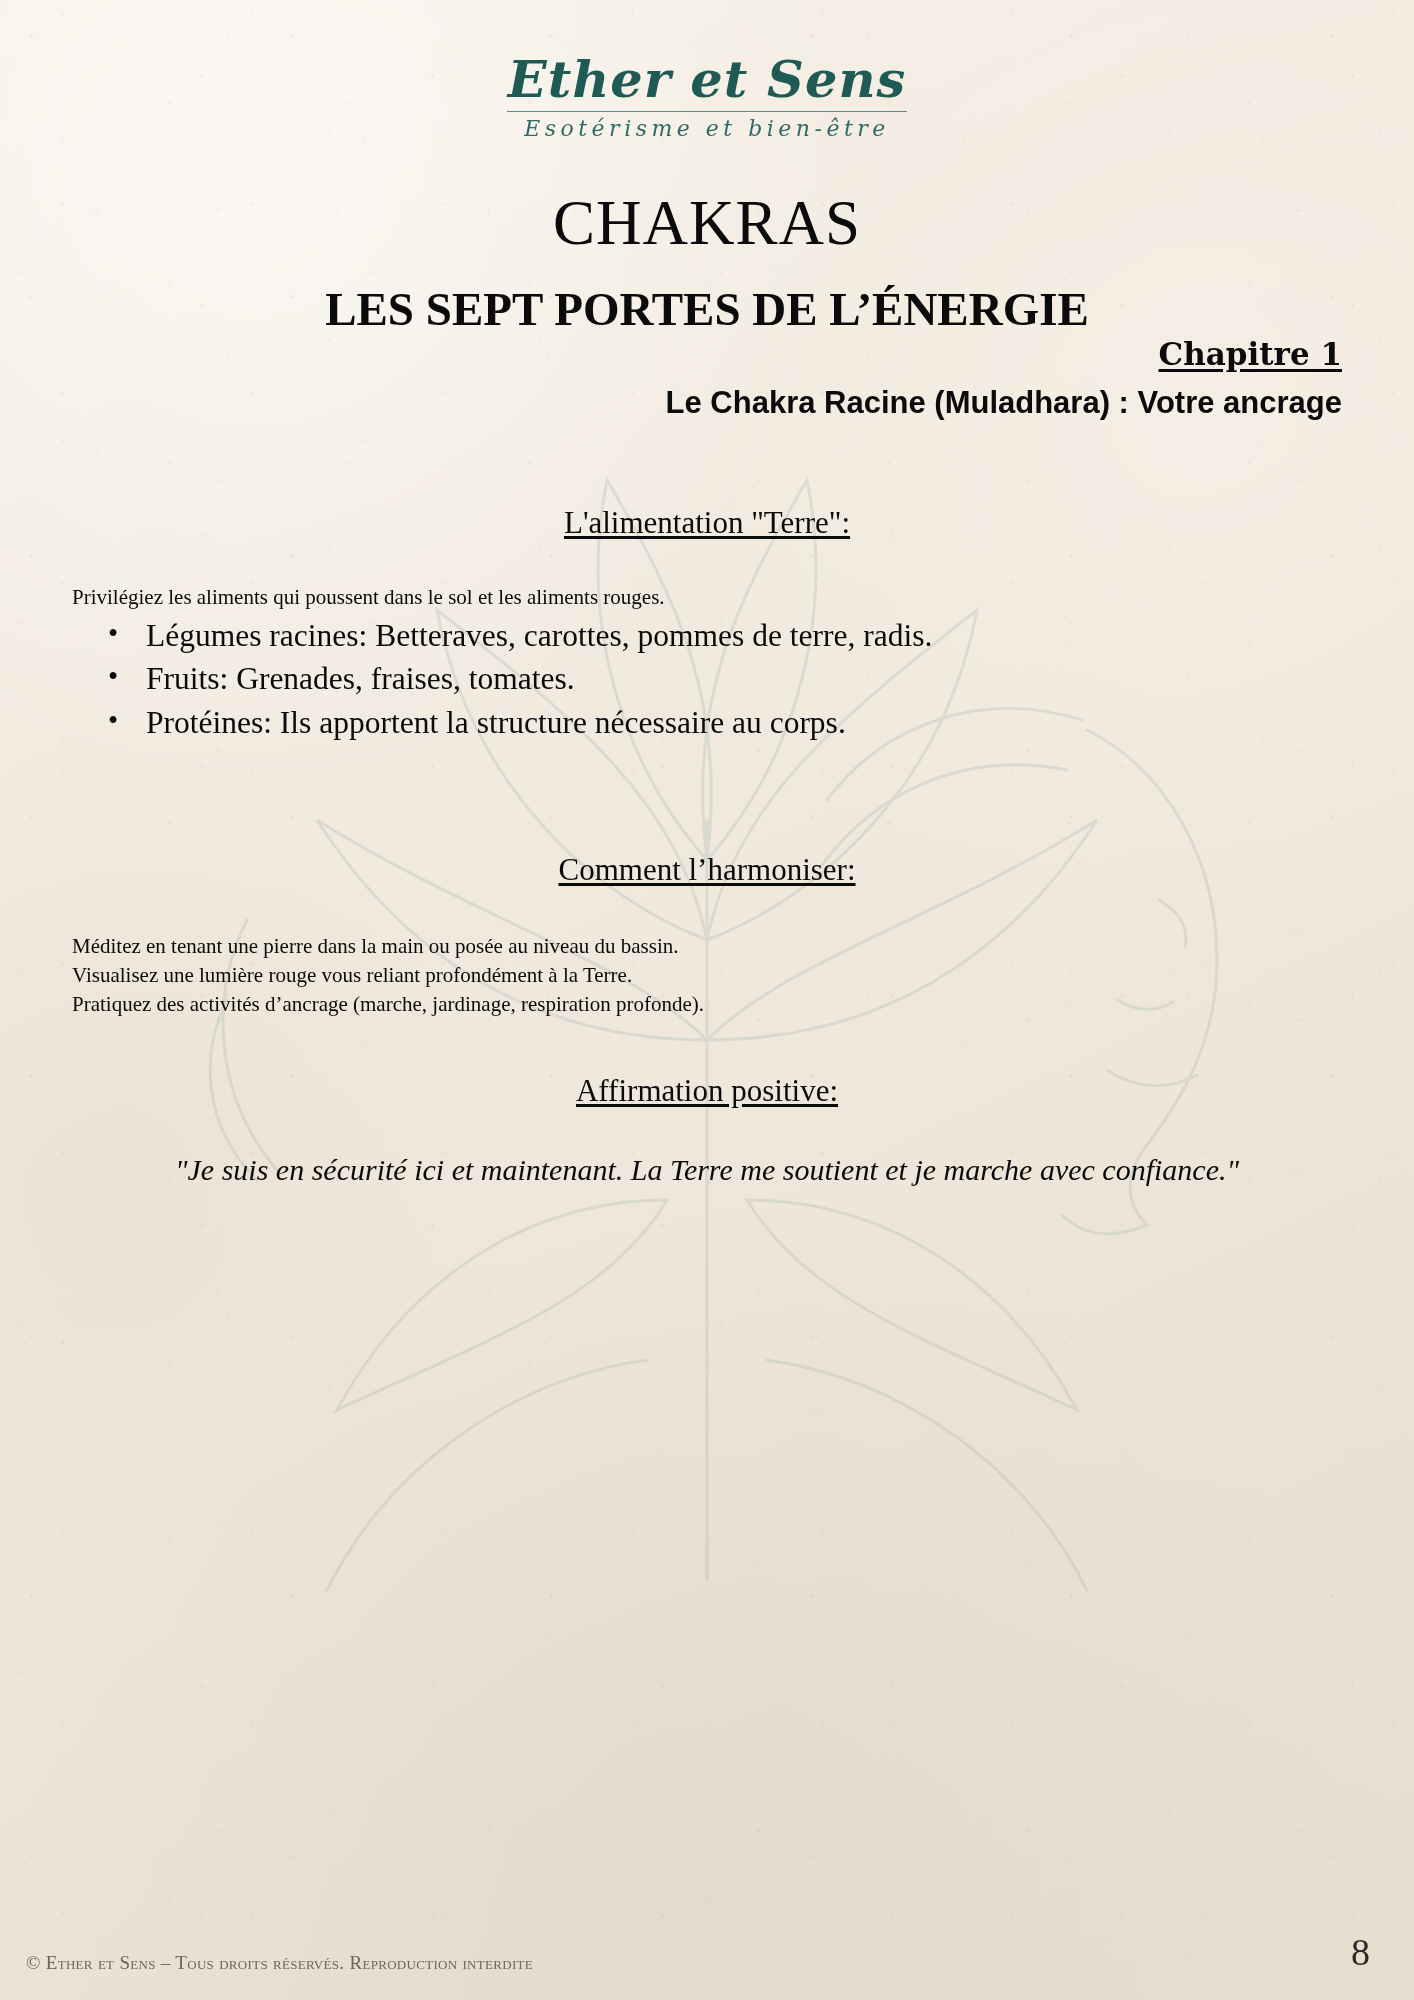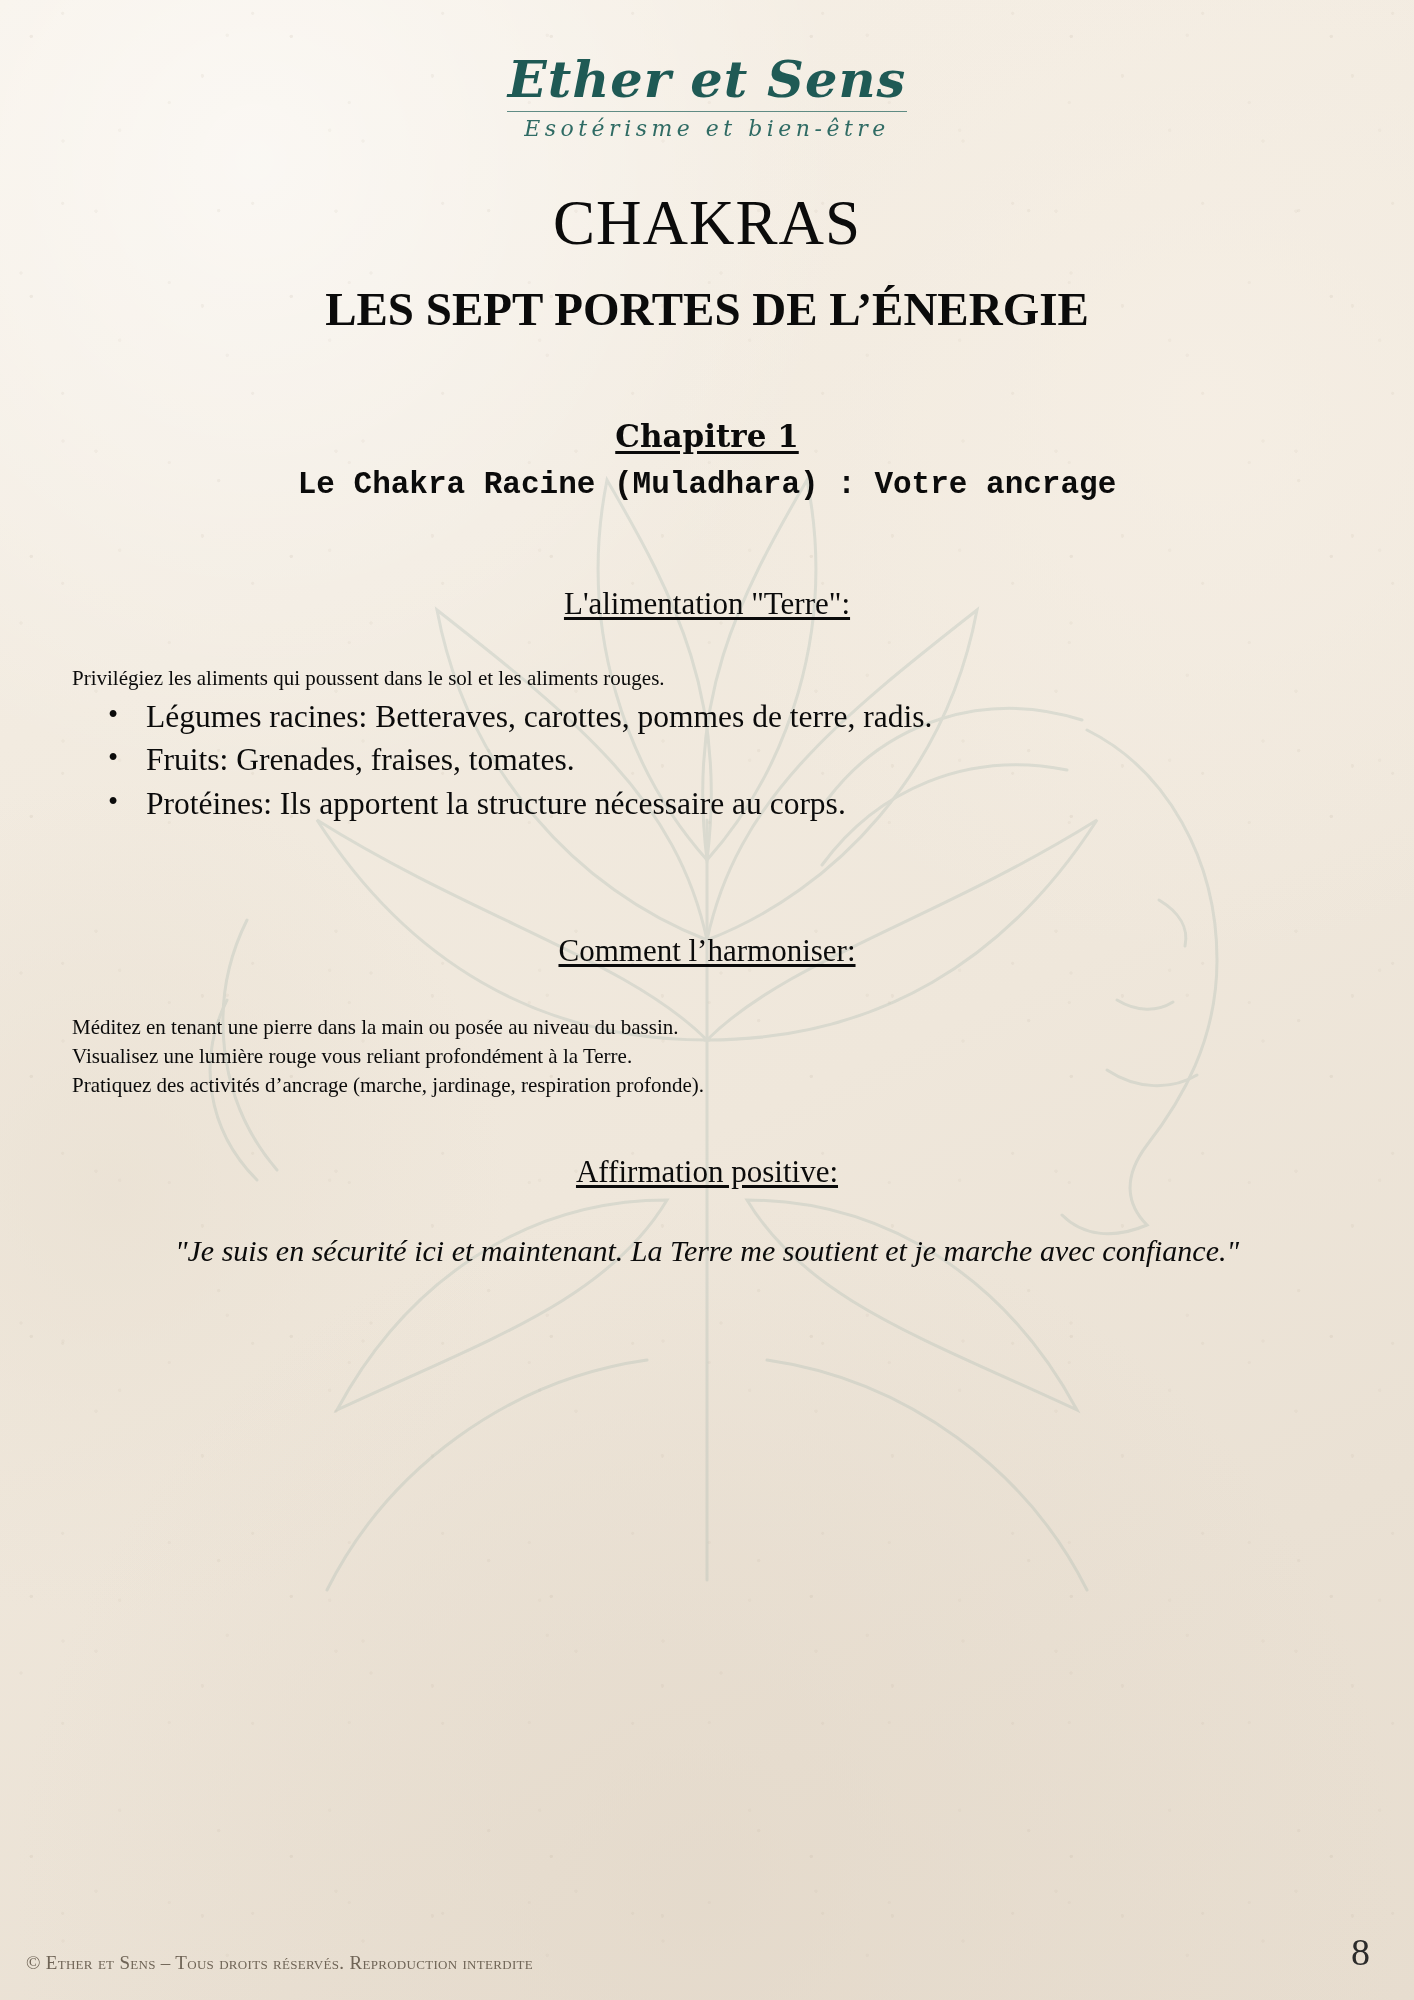--- a/index.html
+++ b/index.html
@@ -108,33 +108,32 @@
   h2.doc-subtitle {
     text-align: center;
     font-family: "Liberation Serif", serif;
     font-weight: 700;
     font-size: 47px;
     margin-top: 22px;
     color: #0b0b0b;
   }
 
   .chapter {
-    text-align: center;
-    margin-top: 82px;
+    text-align: right;
   }
   .chapter-label {
     font-family: "DejaVu Serif", serif;
     font-weight: 700;
     font-size: 31px;
     text-decoration: underline;
     text-underline-offset: 4px;
     color: #0b0b0b;
   }
   .chapter-title {
-    font-family: Liberation Mono, monospace;
+    font-family: Liberation Sans, sans-serif;
     font-weight: 700;
     font-size: 31px;
     margin-top: 13px;
     color: #0b0b0b;
   }
 
   .section-heading {
     text-align: center;
     font-family: "Liberation Serif", serif;
     font-size: 31px;

